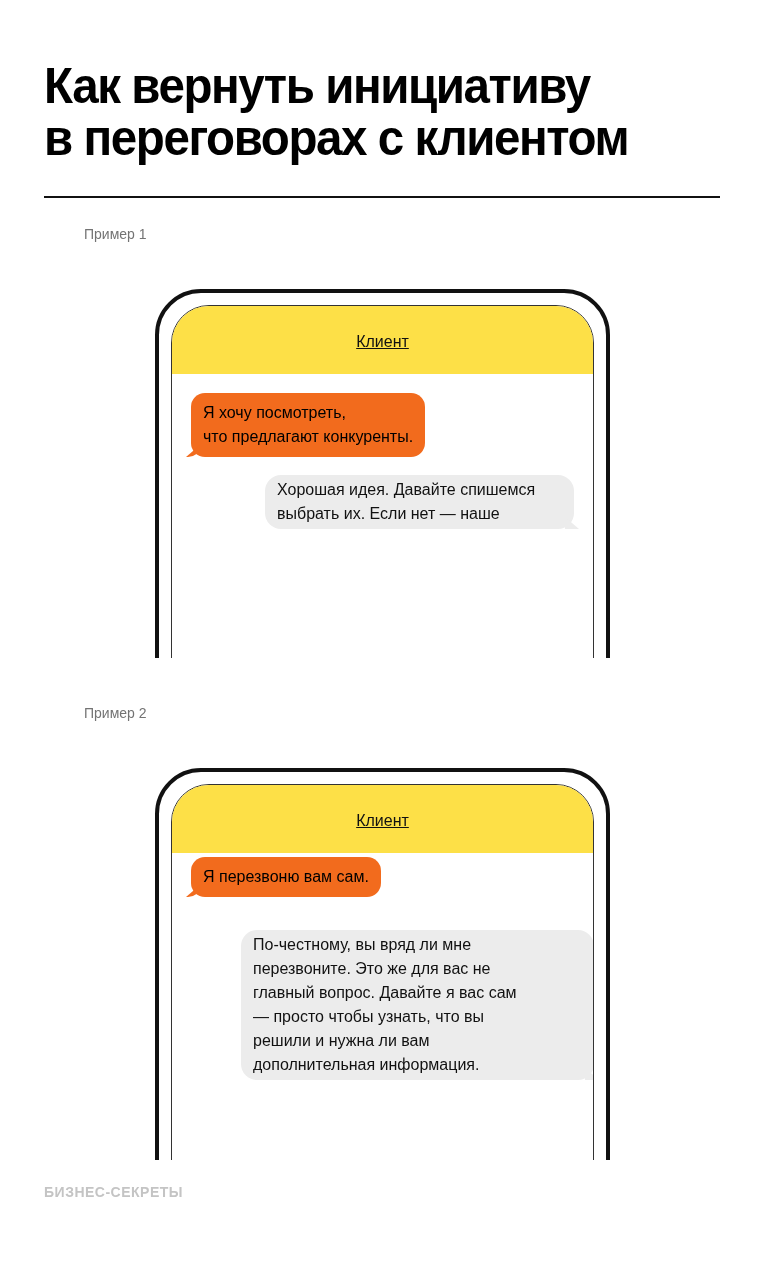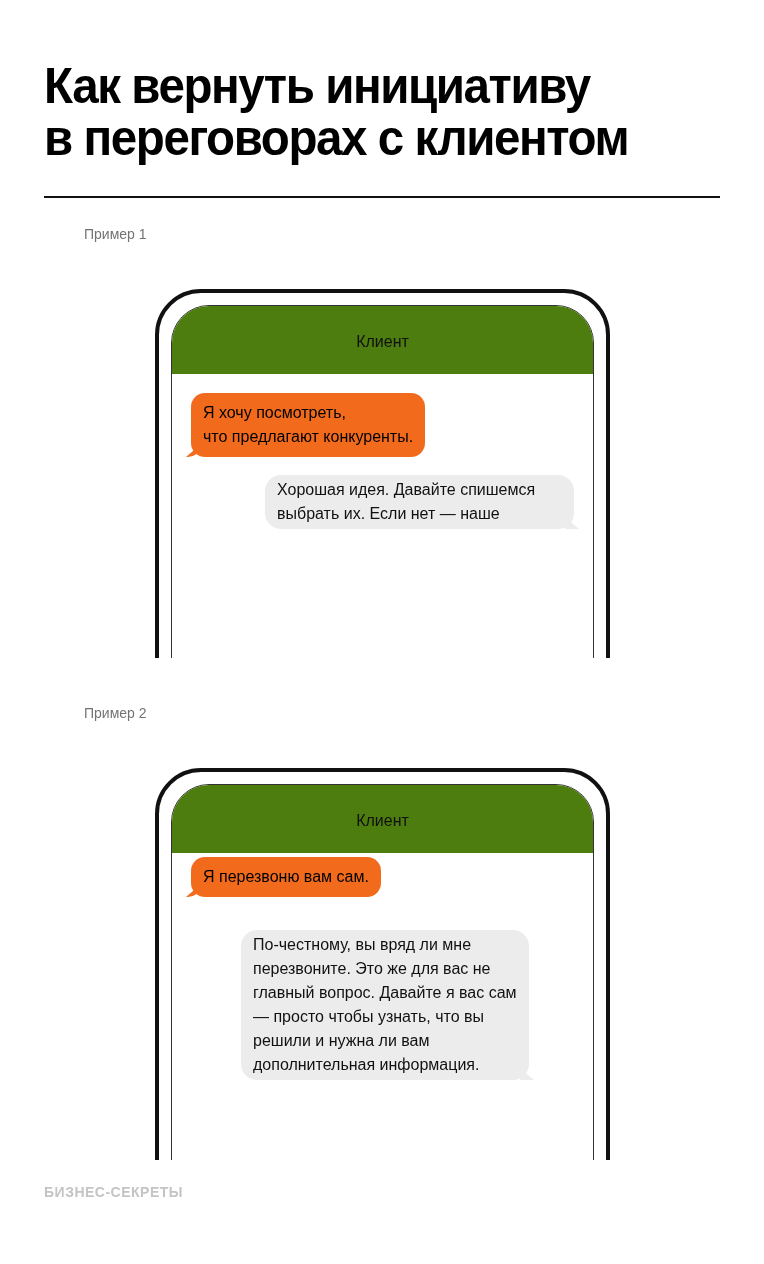--- a/index.html
+++ b/index.html
@@ -25,22 +25,23 @@
     .phone-frame {
       position: absolute; left: 0; top: 0; width: 455px; height: 600px;
       border: 4px solid #111; border-radius: 46px; background: #fff;
     }
     .screen {
       position: absolute; left: 16px; top: 16px; width: 423px; height: 600px;
       border: 1.5px solid #333; border-radius: 38px; background: #fff; overflow: hidden;
     }
     .screen-header {
       position: absolute; left: 0; top: 0; right: 0; height: 68px;
-      background: #4d7c0f; display: flex; align-items: center; justify-content: center;
+      background: #fde047; display: flex; align-items: center; justify-content: center;
       padding-top: 4px;
+      text-decoration: underline;
     }
     .contact-name { font-size: 16px; color: #111; }
 
     .side-btn { position: absolute; width: 6px; background: #111; border-radius: 3px; }
     .side-btn.left { left: -2px; }
     .side-btn.right { right: -2px; }
 
     .bubble {
       position: absolute; font-size: 16px; line-height: 24px;
       font-family: "Liberation Sans", sans-serif;
@@ -112,21 +113,21 @@
   <div class="side-btn left" style="top:215px; height:58px;"></div>
   <div class="side-btn left" style="top:295px; height:58px;"></div>
   <div class="side-btn right" style="top:244px; height:88px;"></div>
   <div class="screen">
     <div class="screen-header">
       <span class="contact-name">Клиент</span>
     </div>
     <div class="bubble incoming" style="left:19px; top:72px;">
       <span class="line">Я перезвоню вам сам.</span>
     </div>
-    <div class="bubble outgoing" style="left:69px; top:145px; width:288px;">
+    <div class="bubble outgoing" style="left:69px; top:145px; width:353px;">
       <span class="line">По-честному, вы вряд ли мне</span>
       <span class="line">перезвоните. Это же для вас не</span>
       <span class="line">главный вопрос. Давайте я вас сам</span>
       <span class="line">— просто чтобы узнать, что вы</span>
       <span class="line">решили и нужна ли вам</span>
       <span class="line">дополнительная информация.</span>
     </div>
   </div>
 </div>
 

